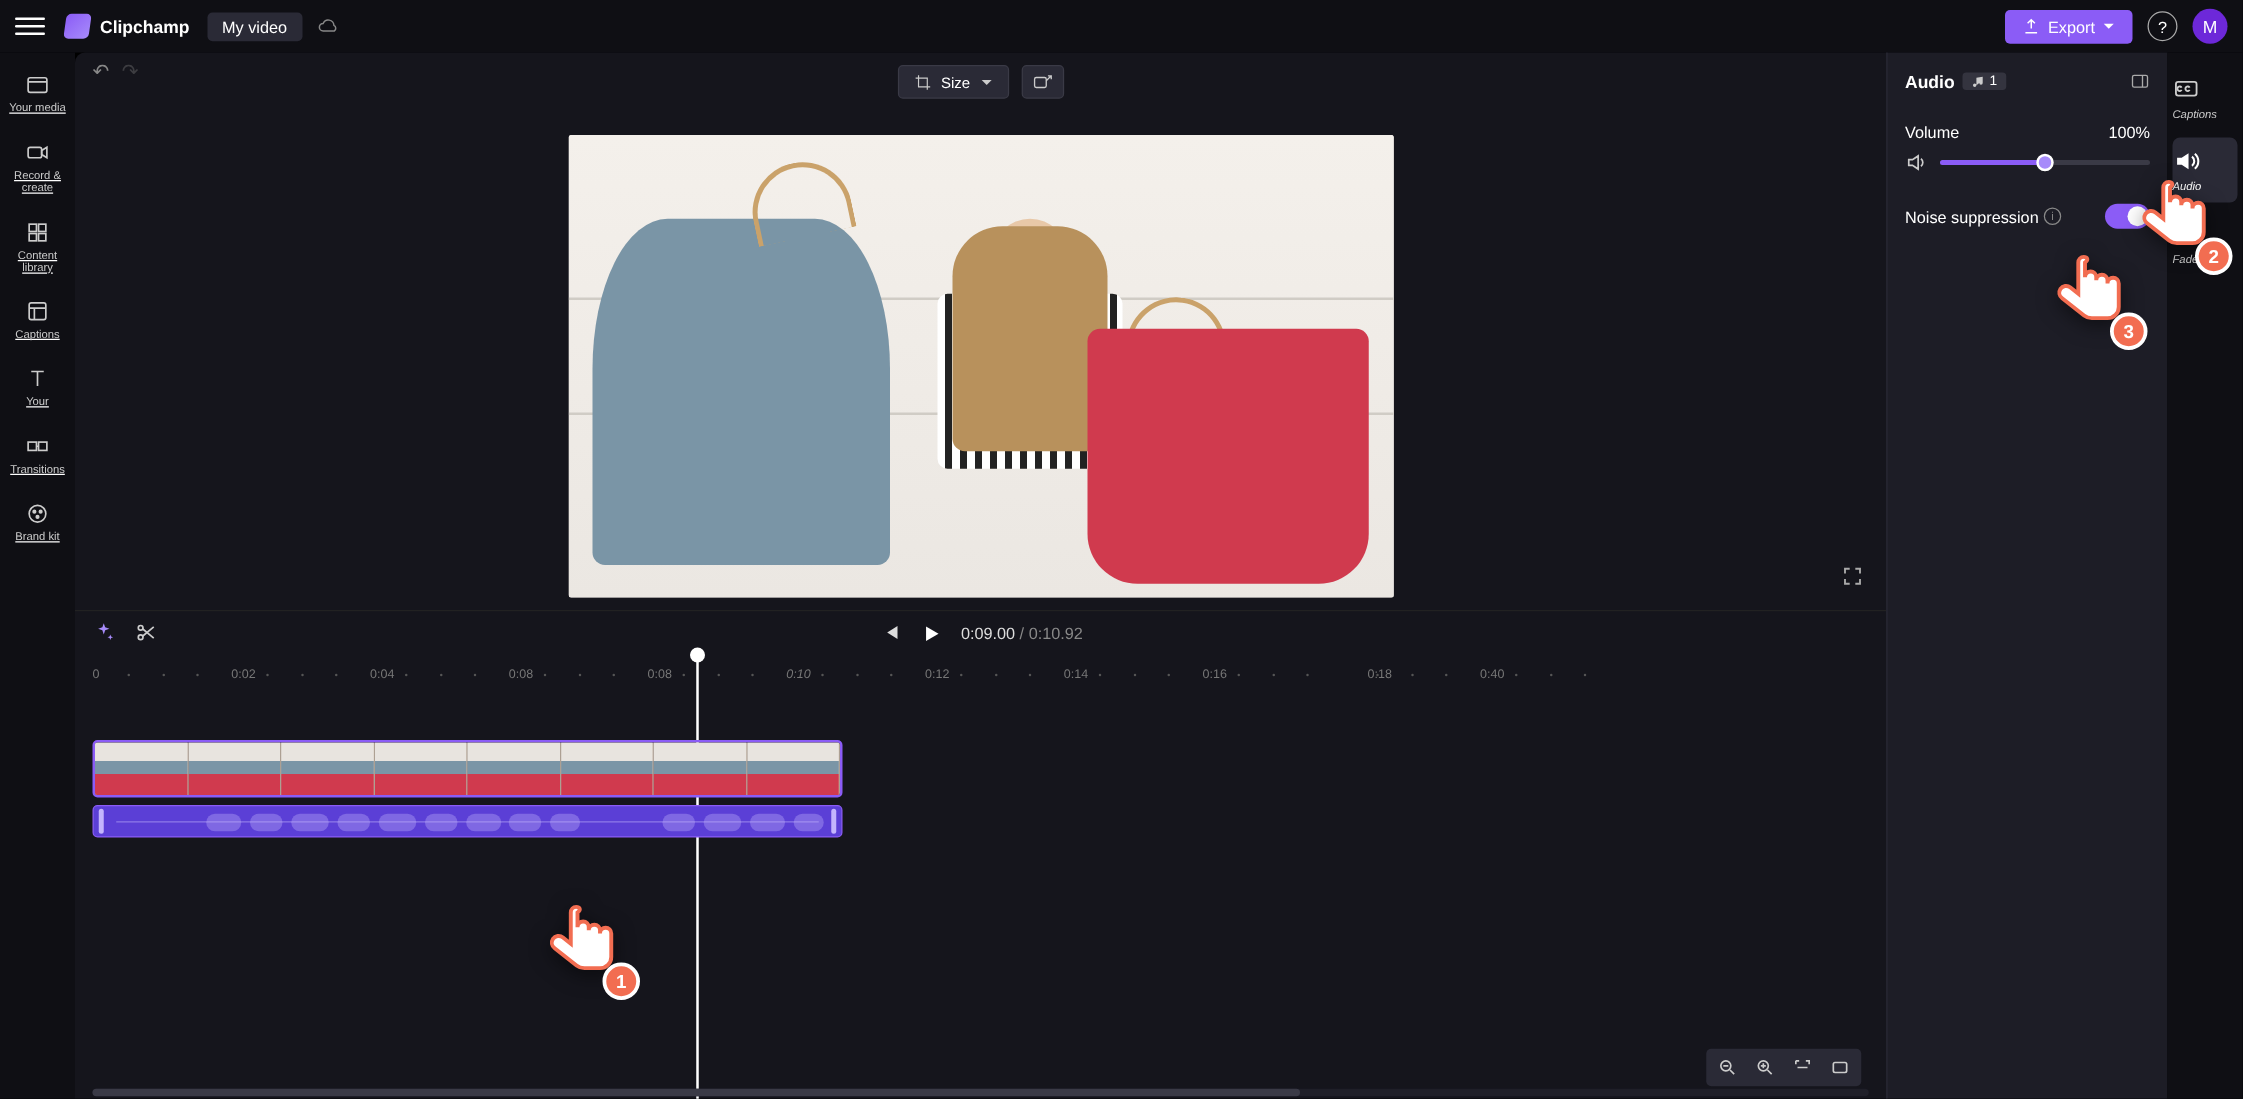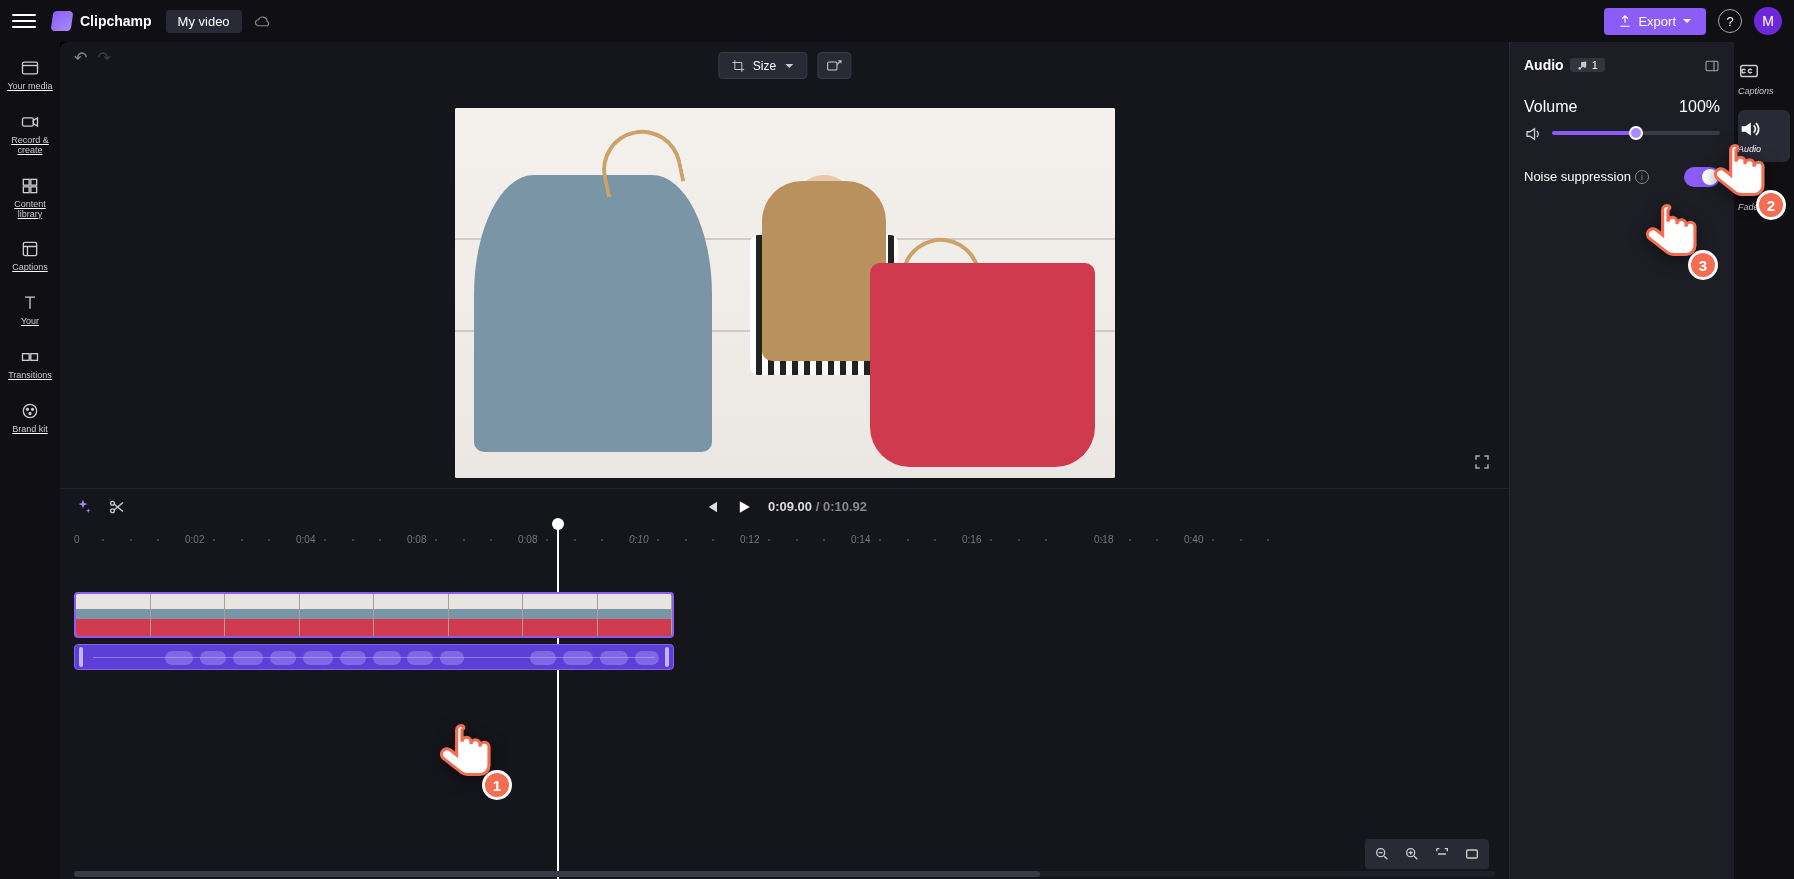--- a/index.html
+++ b/index.html
@@ -44,21 +44,21 @@
 .prev-head{width:60px;height:60px;background:#e8c8a8;border-radius:50%;margin:0 auto;}
 .prev-hair{position:absolute;top:6px;left:30px;right:30px;height:180px;background:#b8915c;border-radius:40px 40px 10px 10px;}
 .prev-torso{width:80%;height:140px;margin:0 auto;background:repeating-linear-gradient(90deg,#fff 0 6px,#222 6px 12px);border-radius:8px;}
 .prev-skirt-l{position:absolute;left:3%;top:18%;width:36%;height:75%;background:#7a95a6;border-radius:60px 60px 10px 10px/120px 120px 10px 10px;}
 .prev-skirt-r{position:absolute;right:3%;top:42%;width:34%;height:55%;background:#d03a4e;border-radius:10px 10px 40px 40px;}
 .prev-hanger-l{position:absolute;left:22%;top:6%;width:80px;height:60px;border:4px solid #caa26a;border-bottom:none;border-radius:50px 50px 0 0;transform:rotate(-12deg);}
 .prev-hanger-r{position:absolute;right:20%;top:35%;width:80px;height:50px;border:4px solid #caa26a;border-bottom:none;border-radius:50px 50px 0 0;transform:rotate(8deg);}
 .fullscreen-btn{position:absolute;right:18px;top:410px;color:#aaa;cursor:pointer;}
 
 
-.playbar { height: 36px; display: flex; align-items: center; justify-content: center; gap: 14px; border-top: 1px solid #222; position: relative; font-weight: bold; }
+.playbar { height: 36px; display: flex; align-items: center; justify-content: center; gap: 14px; border-top: 1px solid #222; position: relative; }
 .play-left { position:absolute; left:14px; display:flex; gap:16px; align-items:center; }
 .sparkle,.scissor{color:#bbb;cursor:pointer;}
 .sparkle{color:#a78bfa;}
 .play-ctrl{color:#ddd;cursor:pointer;}
 .timecode{font-size:13px;color:#ddd;}
 .timecode .dur{color:#888;}
 
 
 .timeline-wrap { flex:1; padding: 6px 14px 8px; display:flex; flex-direction:column; position:relative; }
 .ruler { height: 22px; position: relative; font-size: 10px; color: #777; }
@@ -81,21 +81,21 @@
 .tl-btn { width:28px; height:24px; display:flex; align-items:center; justify-content:center; cursor:pointer; color:#ccc; font-size:13px; }
 .tl-scroll { position:absolute; left:14px; right:14px; bottom:2px; height:6px; background:#1f1f28; border-radius:3px; }
 .tl-scroll-thumb{position:absolute;left:0;width:68%;height:100%;background:#3a3a46;border-radius:3px;}
 
 
 .rightpanel { position:absolute; right:60px; top:42px; width:225px; bottom:0; background:#1d1d26; border-left:1px solid #2a2a36; padding:14px; }
 .rp-header{display:flex;align-items:center;justify-content:space-between;margin-bottom:24px;}
 .rp-title{font-size:14px;font-weight:600;}
 .rp-badge{background:#34343f;padding:1px 7px;border-radius:3px;font-size:11px;display:inline-flex;gap:4px;align-items:center;margin-left:6px;}
 .rp-detach{color:#aaa;cursor:pointer;}
-.rp-row{display:flex;justify-content:space-between;font-size:16px;margin-bottom:8px;}
+.rp-row{display:flex;justify-content:space-between;font-size:13px;margin-bottom:8px;}
 .rp-slider-wrap{display:flex;align-items:center;gap:10px;margin-bottom:24px;}
 .rp-speaker{color:#ccc;}
 .rp-slider{flex:1;height:4px;background:#3a3a46;border-radius:2px;position:relative;}
 .rp-slider-fill{position:absolute;left:0;width:50%;height:100%;background:#8b5cf6;border-radius:2px;}
 .rp-slider-knob{position:absolute;left:50%;top:50%;width:14px;height:14px;background:#a78bfa;border:2px solid #fff;border-radius:50%;transform:translate(-50%,-50%);}
 .rp-toggle-row{display:flex;align-items:center;justify-content:space-between;font-size:13px;}
 .info-i{width:14px;height:14px;border:1px solid #888;border-radius:50%;display:inline-flex;align-items:center;justify-content:center;font-size:9px;color:#888;margin-left:4px;}
 .toggle{width:36px;height:20px;background:#8b5cf6;border-radius:10px;position:relative;cursor:pointer;}
 .toggle-knob{position:absolute;right:2px;top:2px;width:16px;height:16px;background:#fff;border-radius:50%;}
 

